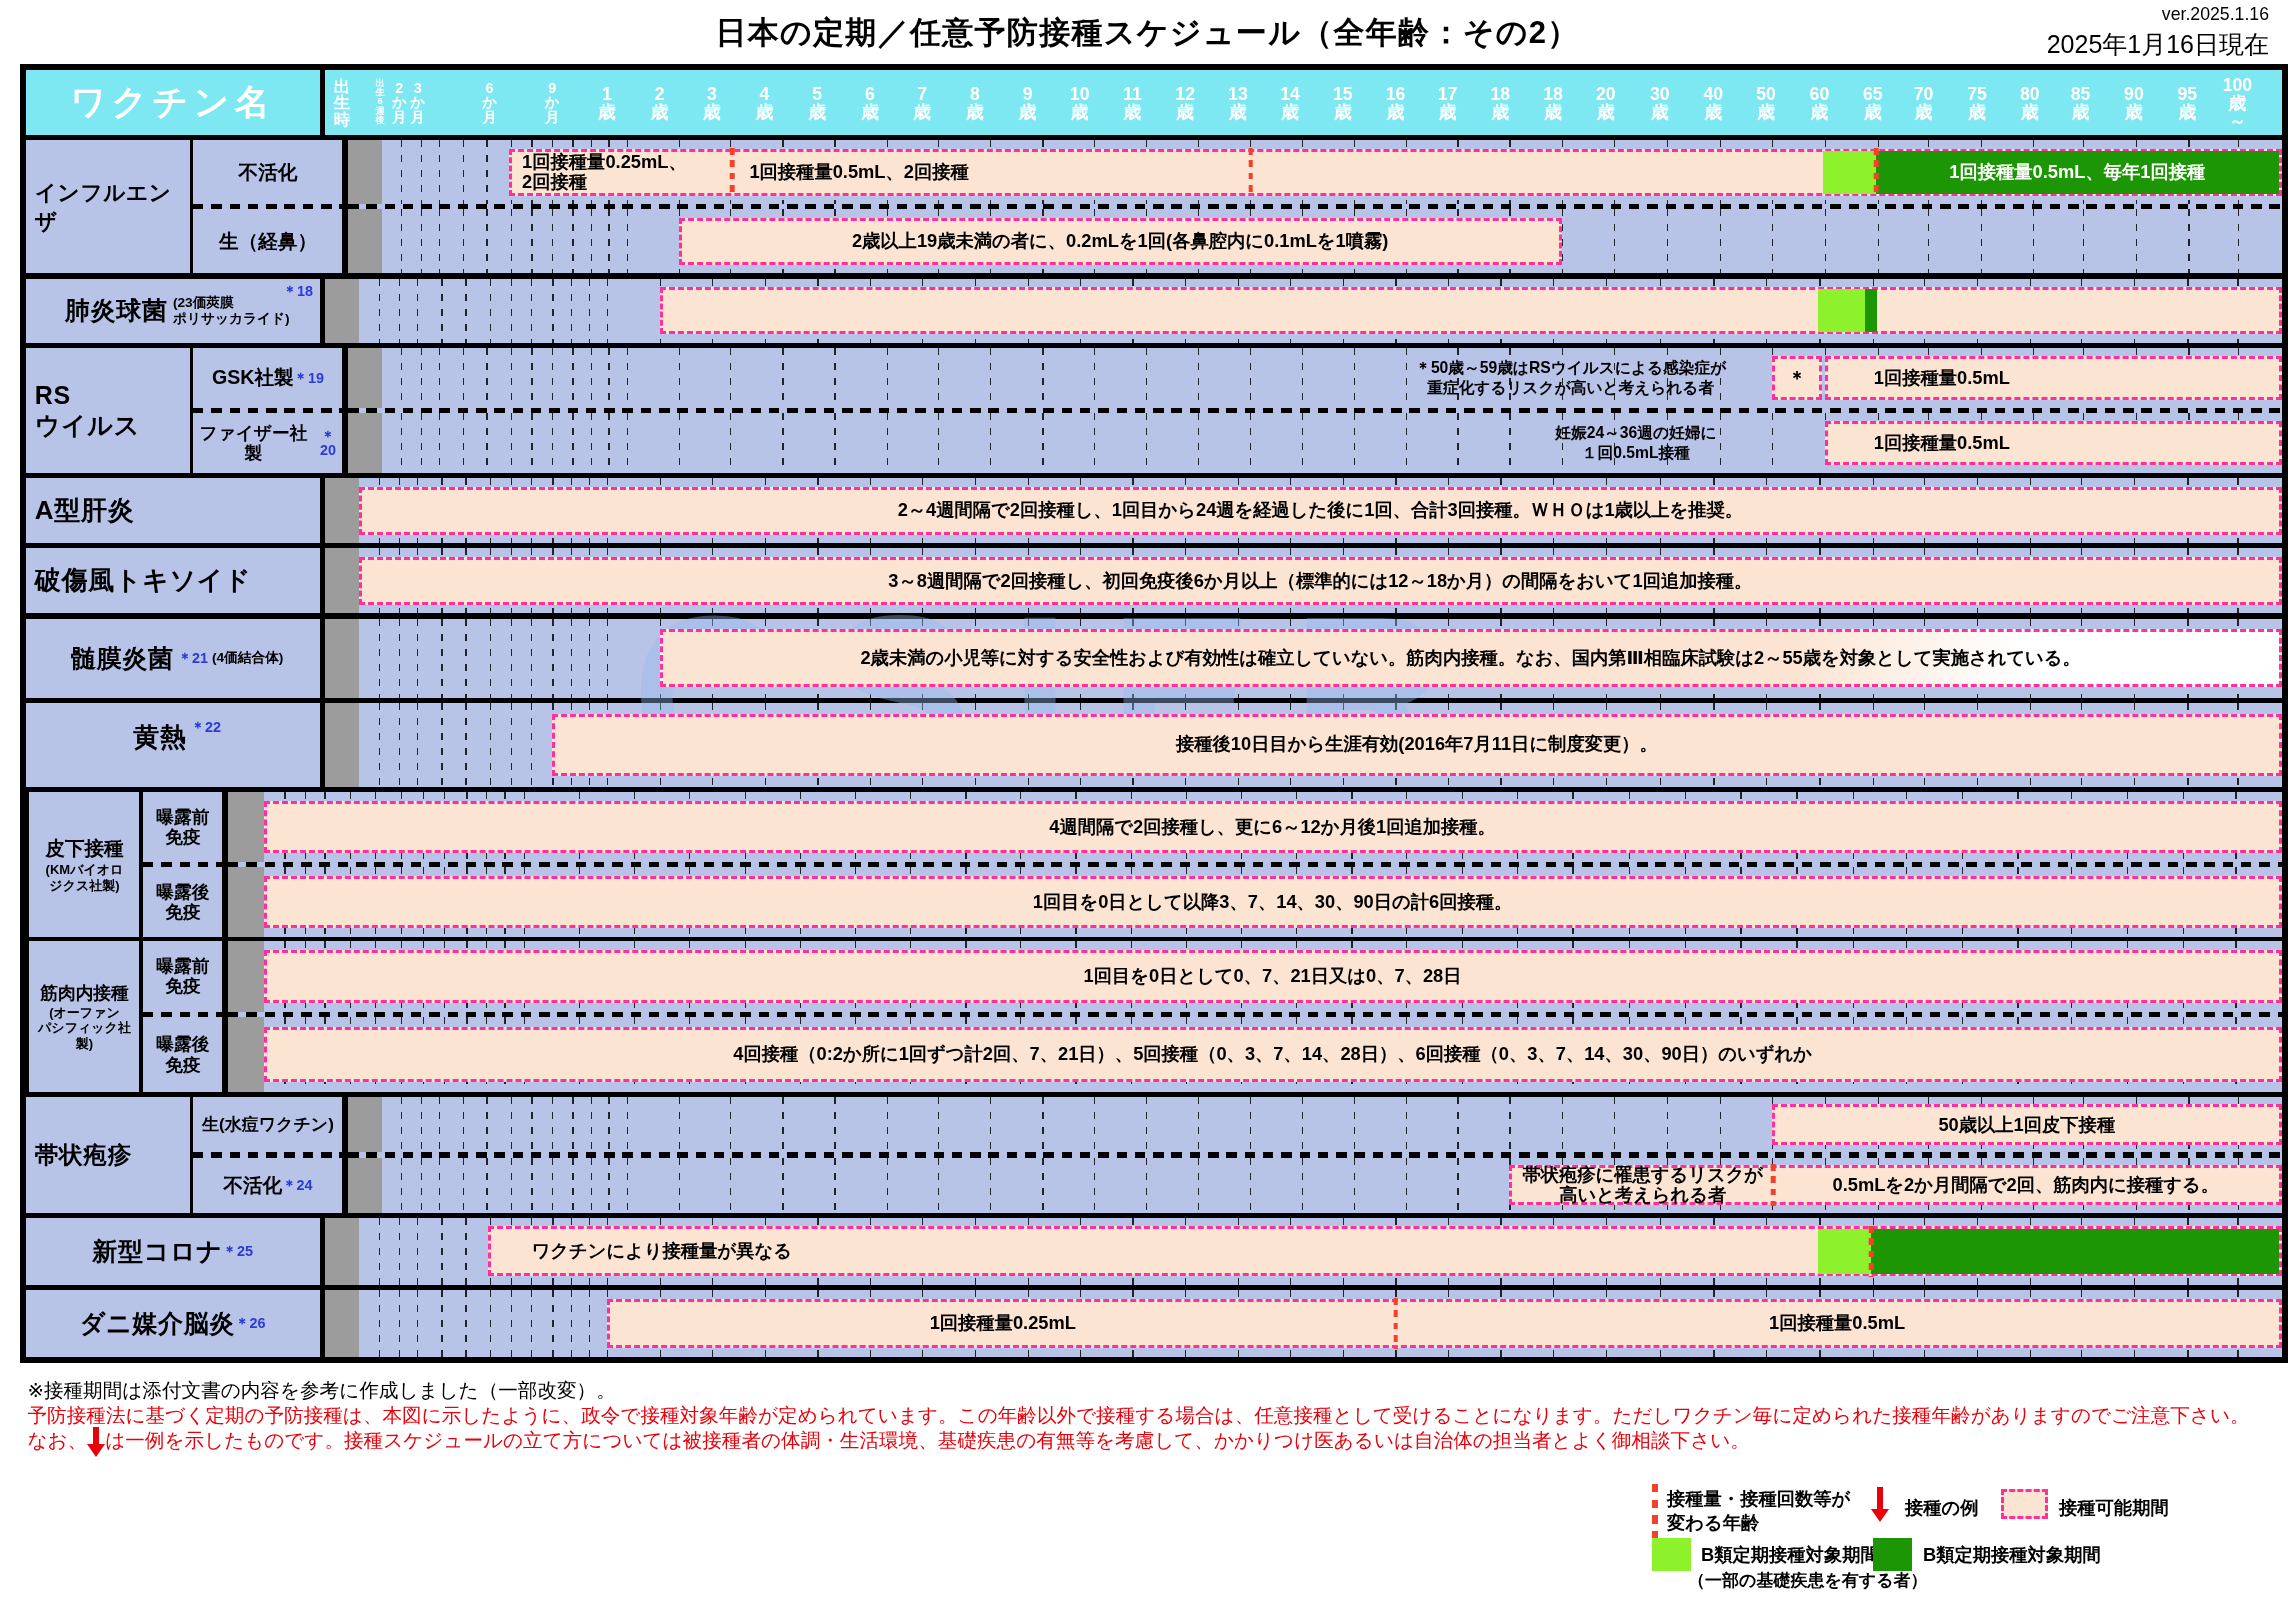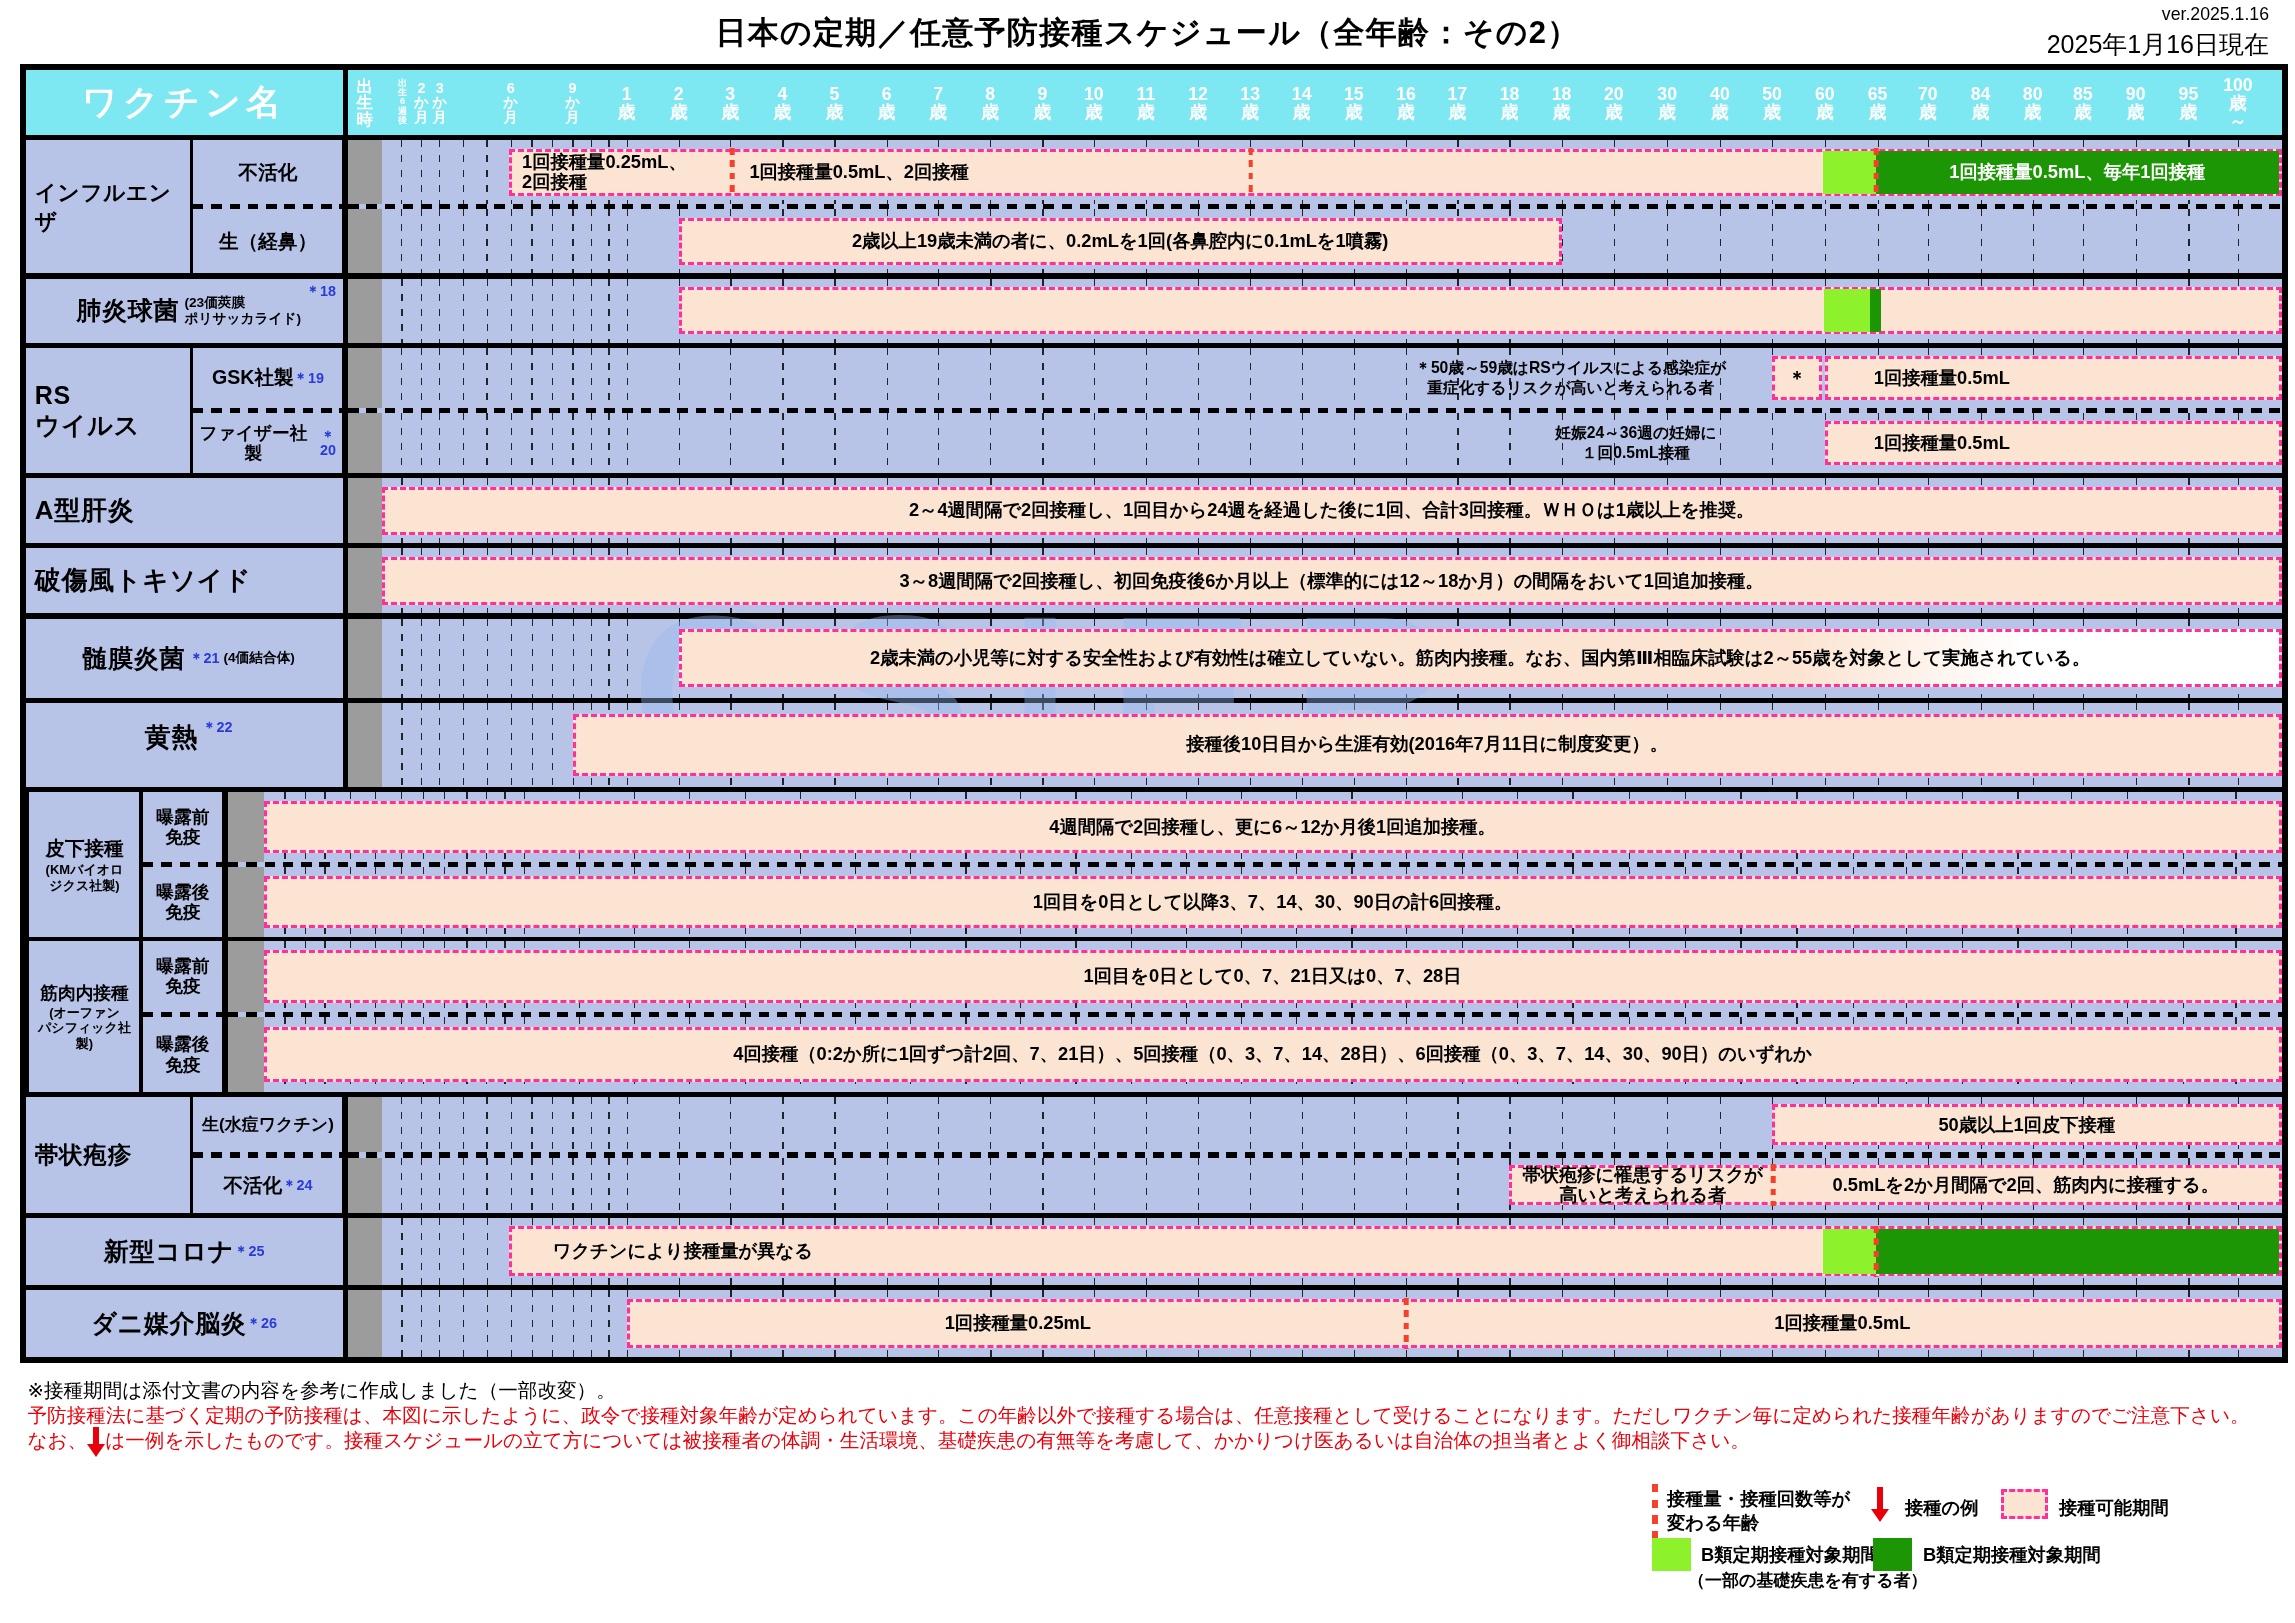--- a/index.html
+++ b/index.html
@@ -17,21 +17,21 @@
   .vsep6{width:3.9px;background:#000;flex:none}
   .vsep8{width:5.2px;background:#000;flex:none}
   
   #hdr{height:65px;background:#7EE8F2}
   #hdr .ncell{background:#7EE8F2;justify-content:center;align-items:center;padding-left:0}
   #vax-title{font-size:35px;font-weight:bold;color:#fff;letter-spacing:5.2px}
   #agehead{position:relative;flex:1;background:#7EE8F2}
   .agelab{position:absolute;top:50%;transform:translate(-50%,-50%);display:flex;flex-direction:column;
     align-items:center;color:#fff;font-weight:bold;line-height:1.03;text-align:center}
   
-  .ncell{width:317px;background:#B7C4E8;display:flex;flex-direction:column;justify-content:center;
+  .ncell{width:294px;background:#B7C4E8;display:flex;flex-direction:column;justify-content:center;
     padding-left:9.2px;box-sizing:border-box;position:relative;flex:none}
   .vname{font-weight:bold;font-size:25px;letter-spacing:0.7px}
   .vsmall{font-size:13.7px;font-weight:bold;white-space:pre-line;line-height:1.15}
   .bsup{color:#2B3BD6;font-size:14.4px;font-weight:bold;vertical-align:super;line-height:1}
   .subcol,.tlcol,.midcol{display:flex;flex-direction:column;flex:none}
   .tlcol{flex:1}
   .scell{background:#B7C4E8;display:flex;align-items:center;justify-content:center;
     font-weight:bold;font-size:19.6px;text-align:center;white-space:pre-line;line-height:1.15}
   .mcell{background:#B7C4E8;display:flex;flex-direction:column;align-items:center;justify-content:center;
     text-align:center}
@@ -223,21 +223,21 @@
         </div>
         <div class="agelab" style="left: 79.111%; font-size: 17.7px;">
           <span>65</span>
           <span>歳</span>
         </div>
         <div class="agelab" style="left: 81.705%; font-size: 17.7px;">
           <span>70</span>
           <span>歳</span>
         </div>
         <div class="agelab" style="left: 84.434%; font-size: 17.7px;">
-          <span>84</span>
+          <span>75</span>
           <span>歳</span>
         </div>
         <div class="agelab" style="left: 87.129%; font-size: 17.7px;">
           <span>80</span>
           <span>歳</span>
         </div>
         <div class="agelab" style="left: 89.724%; font-size: 17.7px;">
           <span>85</span>
           <span>歳</span>
         </div>

